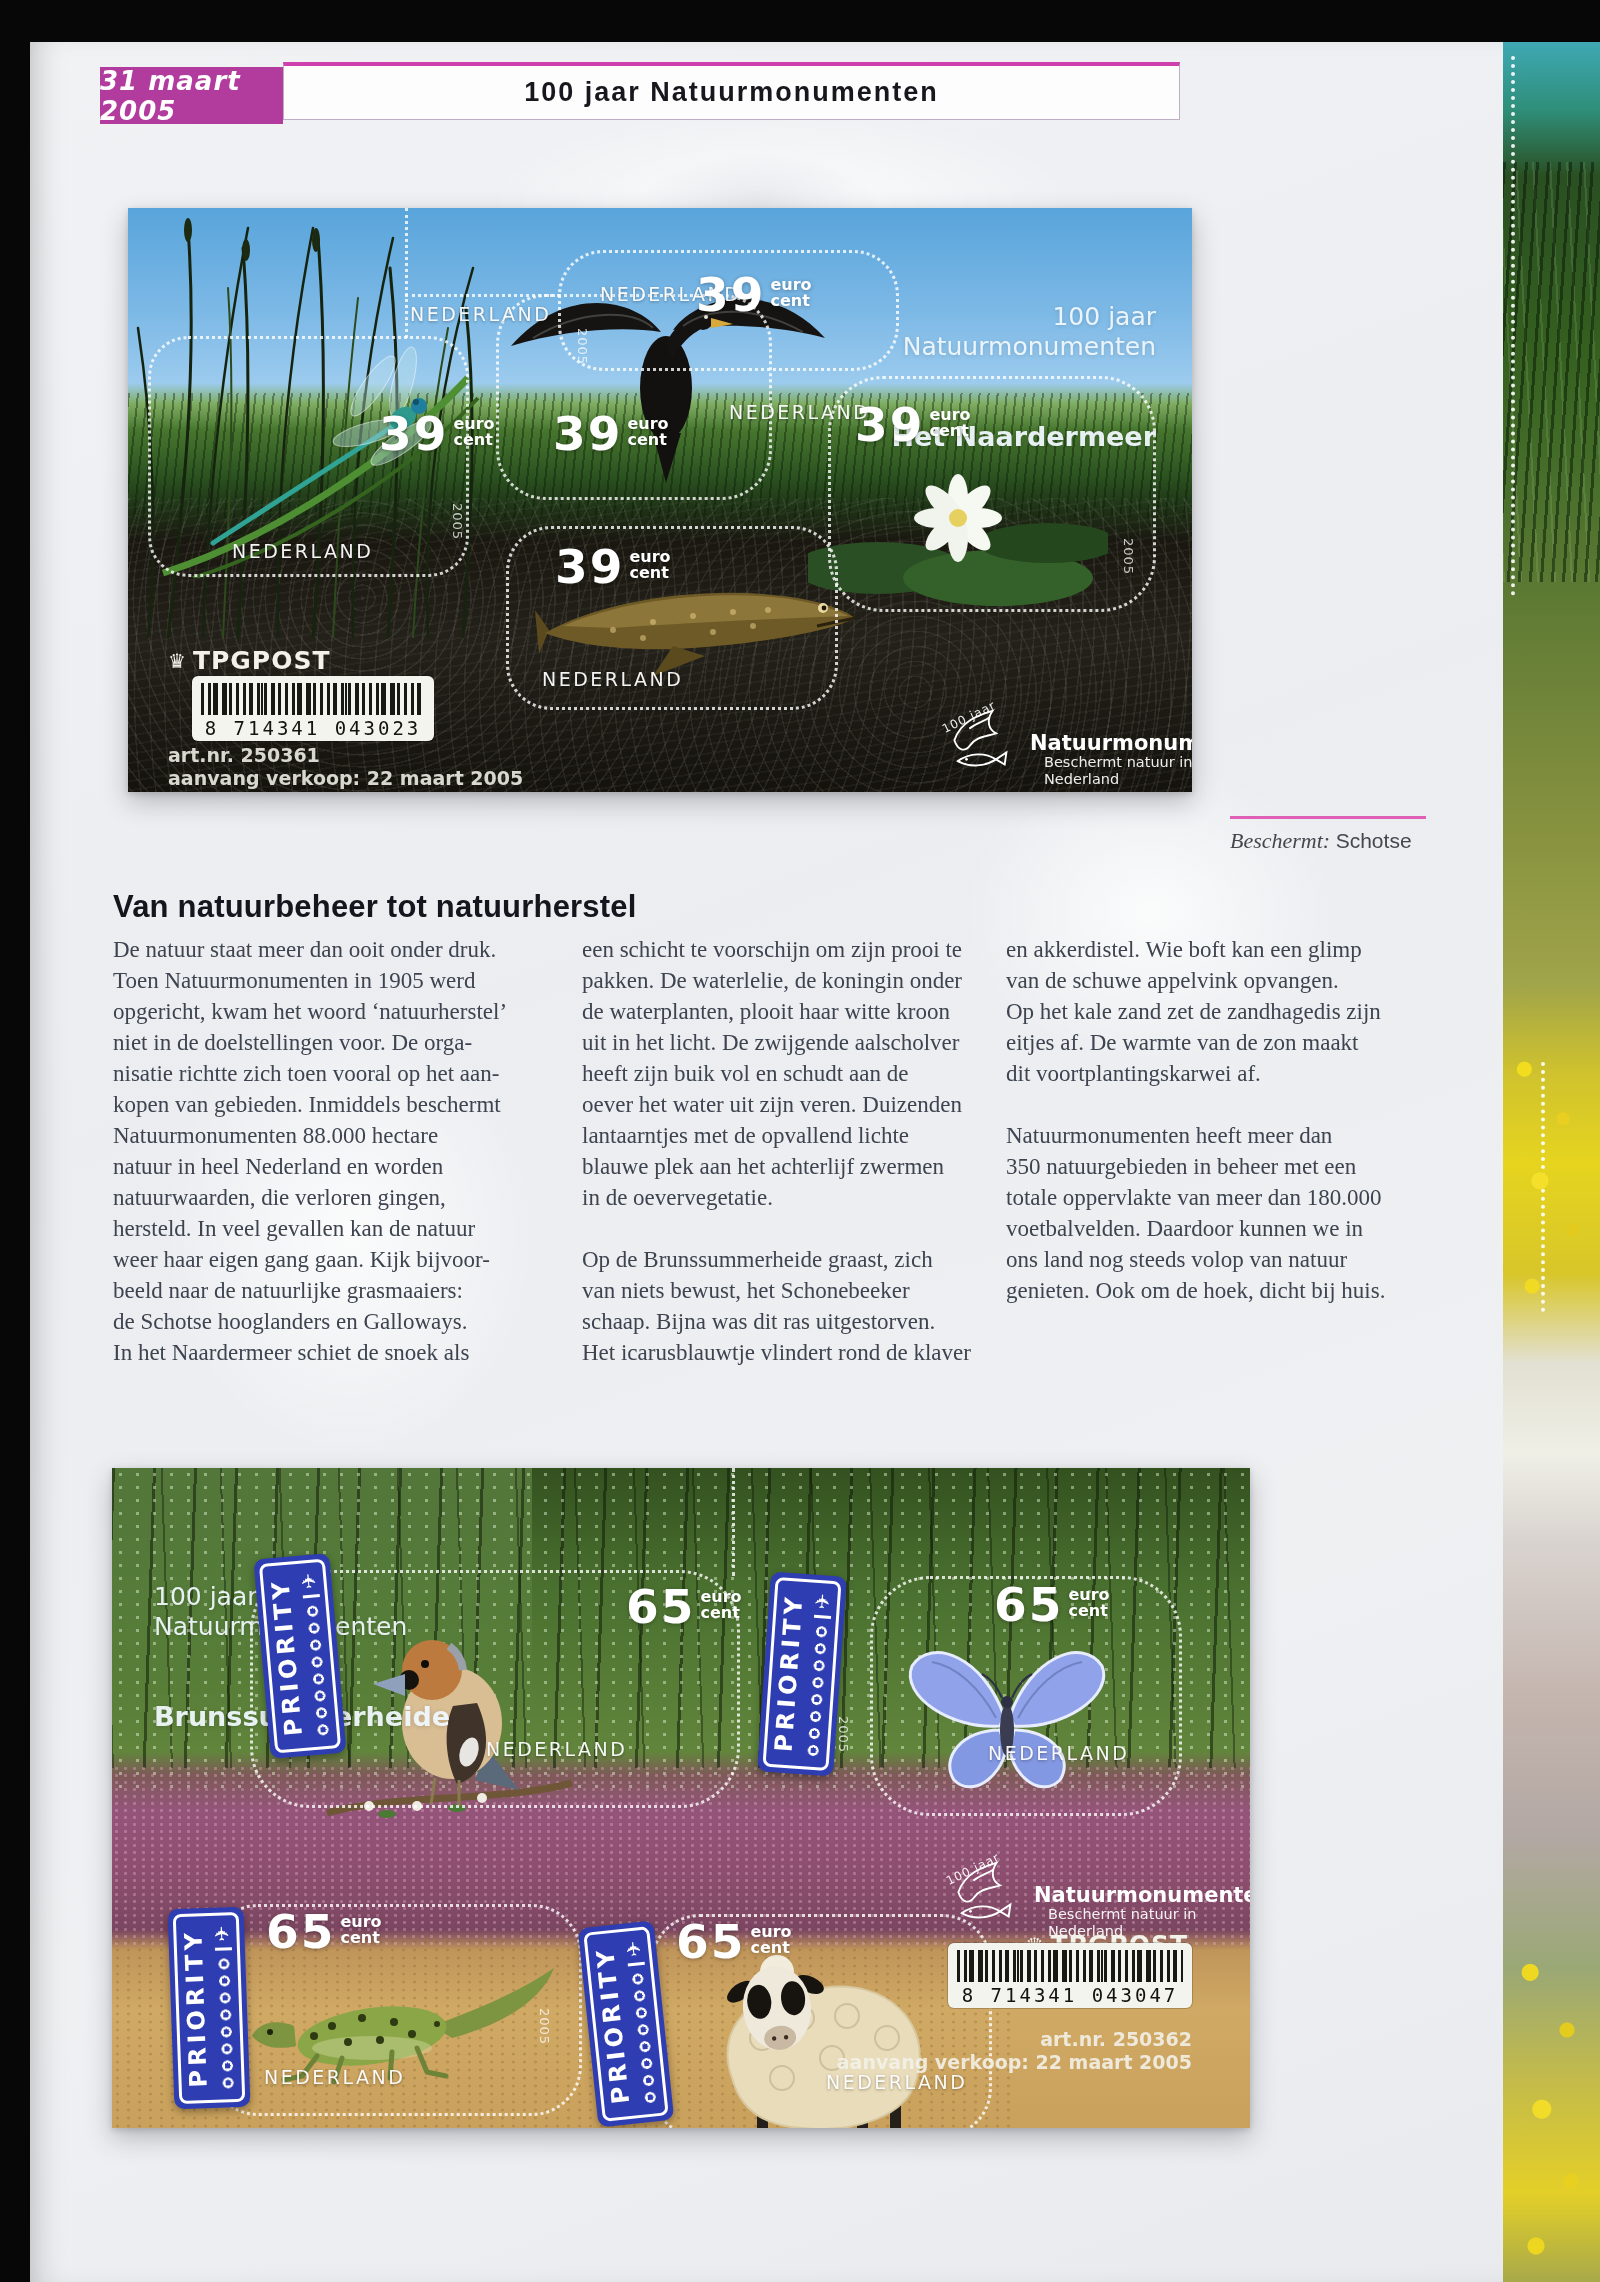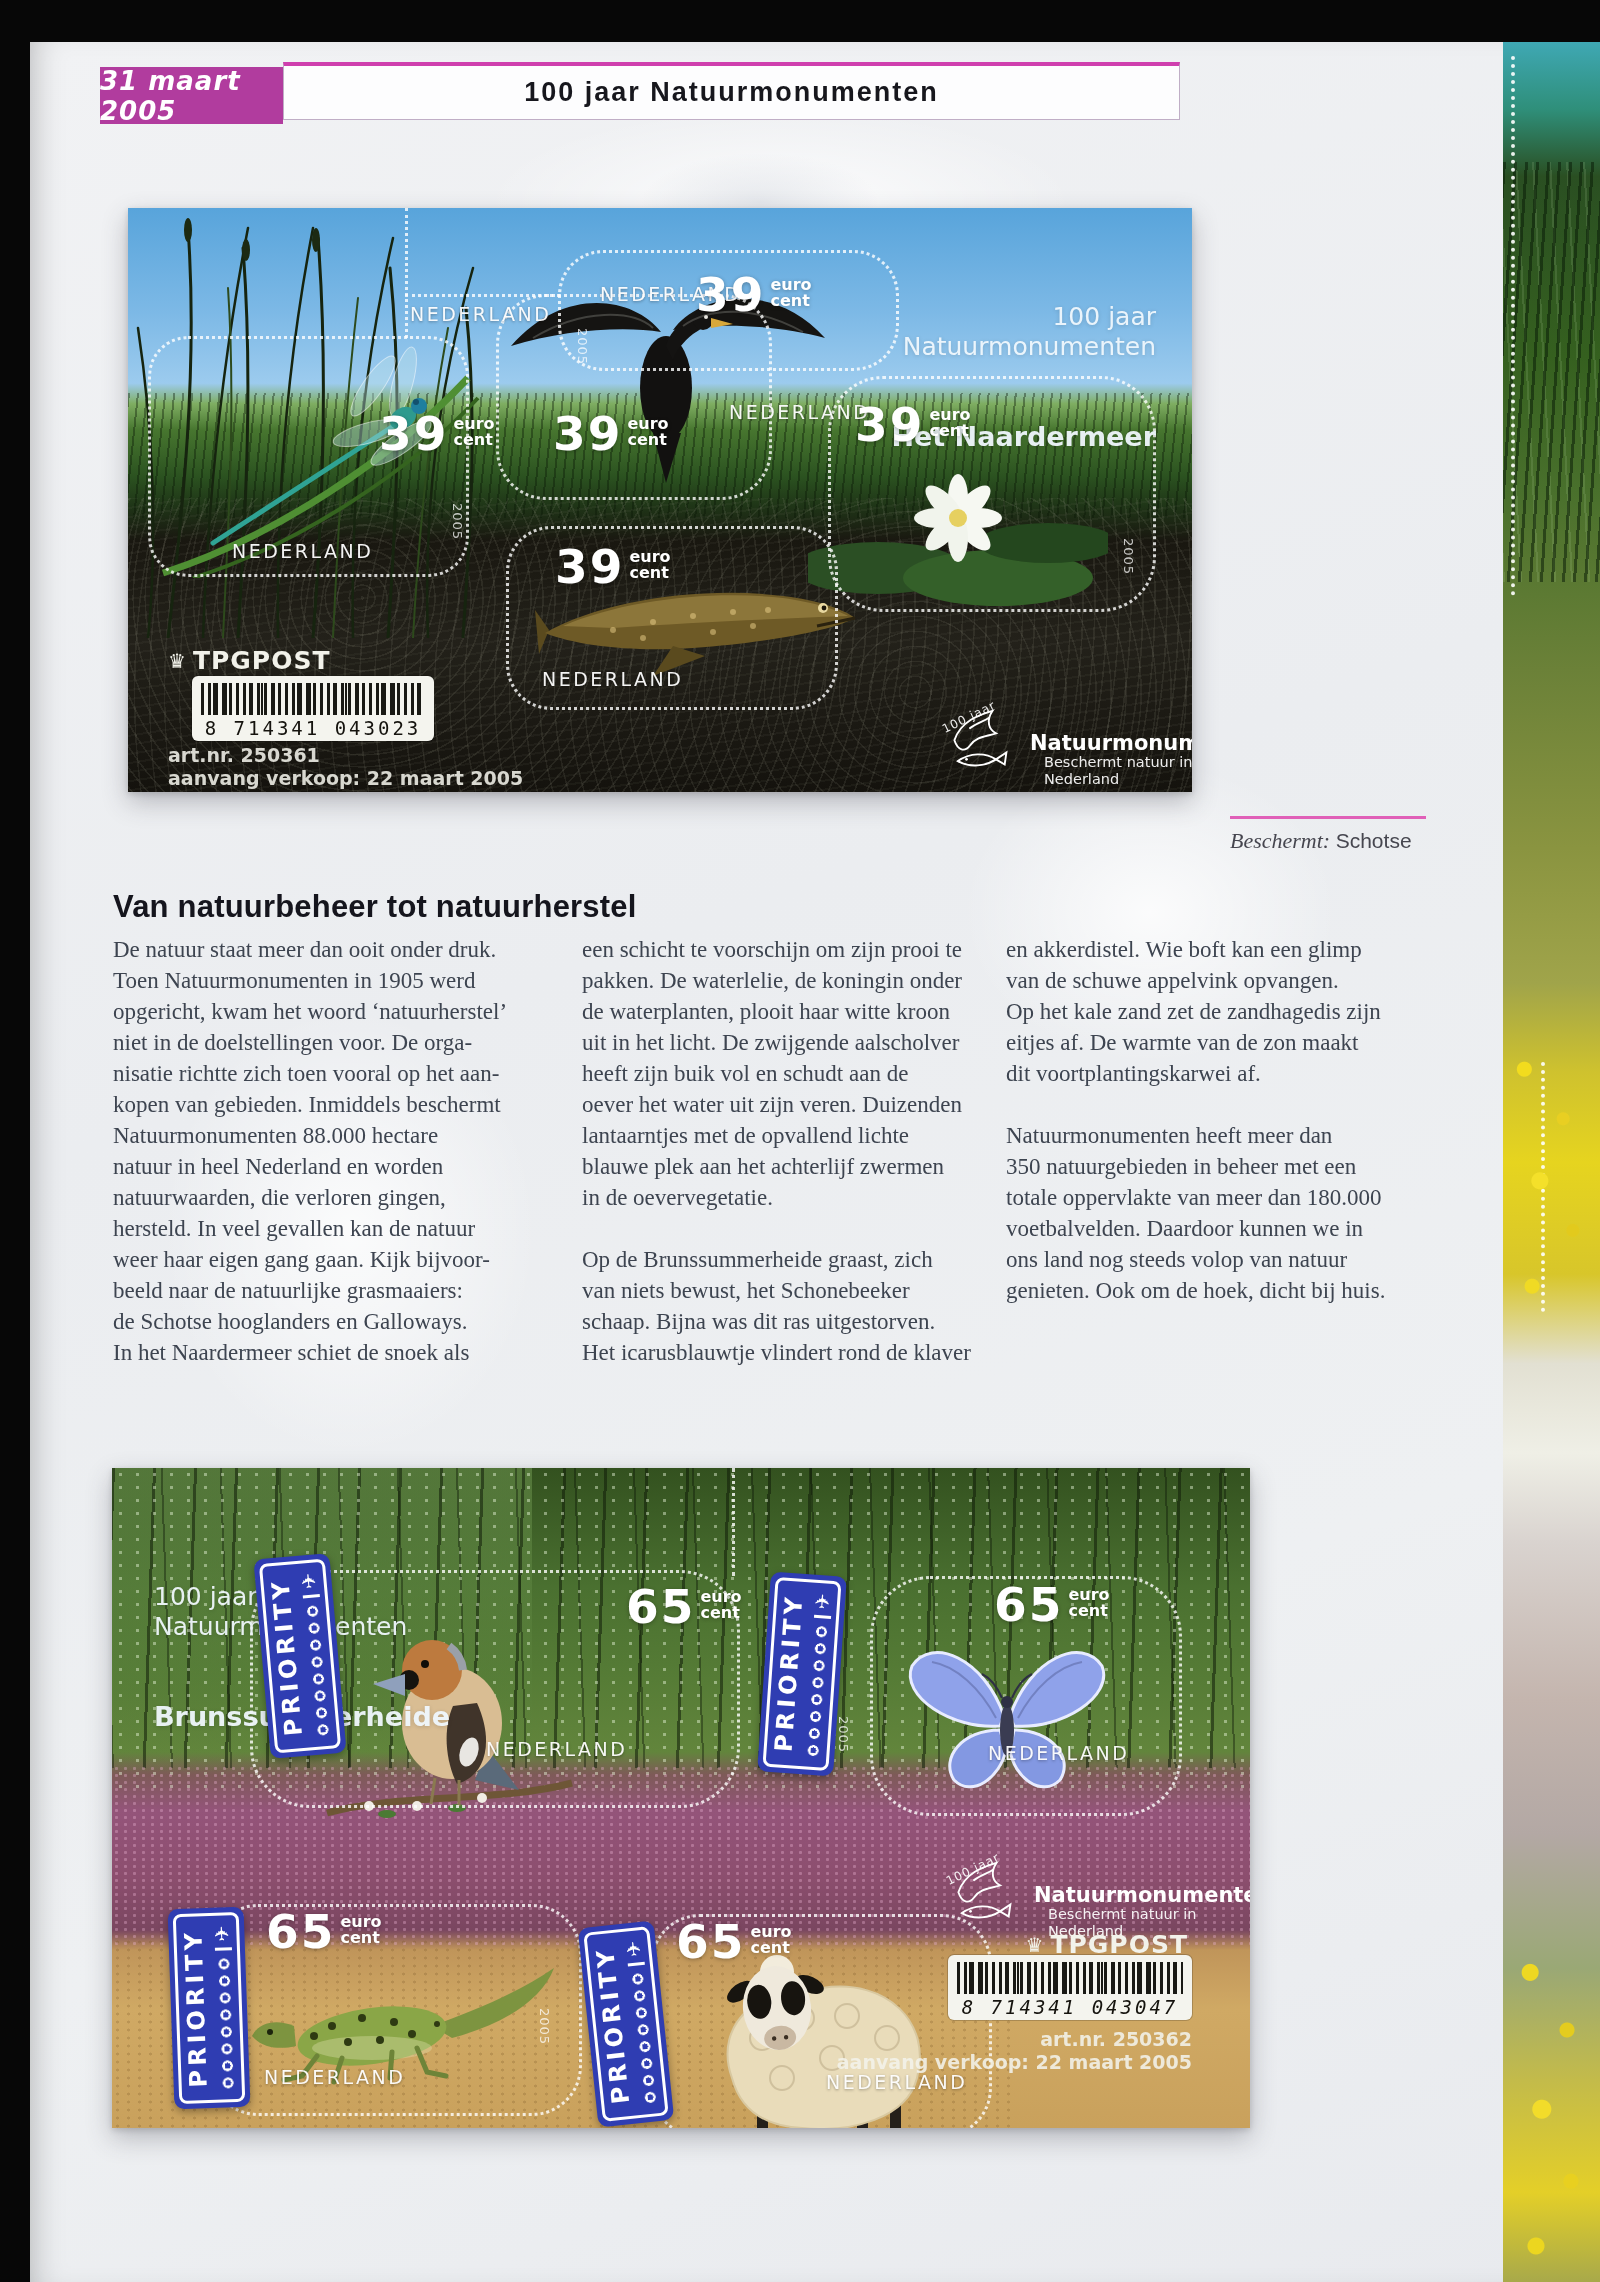--- a/index.html
+++ b/index.html
@@ -600,21 +600,21 @@
         <div class="nm-name">Natuurmonumenten</div>
         <div class="nm-tag">Beschermt natuur in Nederland</div>
       </div>
     </div>
 
     <div class="tpg" style="right:62px;top:462px;">
       <span class="tpg-crown">♛</span>
       <span class="tpg-text">TPGPOST</span>
     </div>
 
-    <div class="barcode" style="right:58px;top:487px;width:226px;font-style:italic;">
+    <div class="barcode" style="right:58px;top:475px;width:226px;">
       <div class="bars"></div>
       <div class="bdigits">8 714341 043047</div>
     </div>
 
     <div class="artblock" style="right:58px;top:560px;text-align:right;">
       <div class="artline">art.nr. 250362</div>
       <div class="artline">aanvang verkoop: 22 maart 2005</div>
     </div>
   </div>
 </div>

